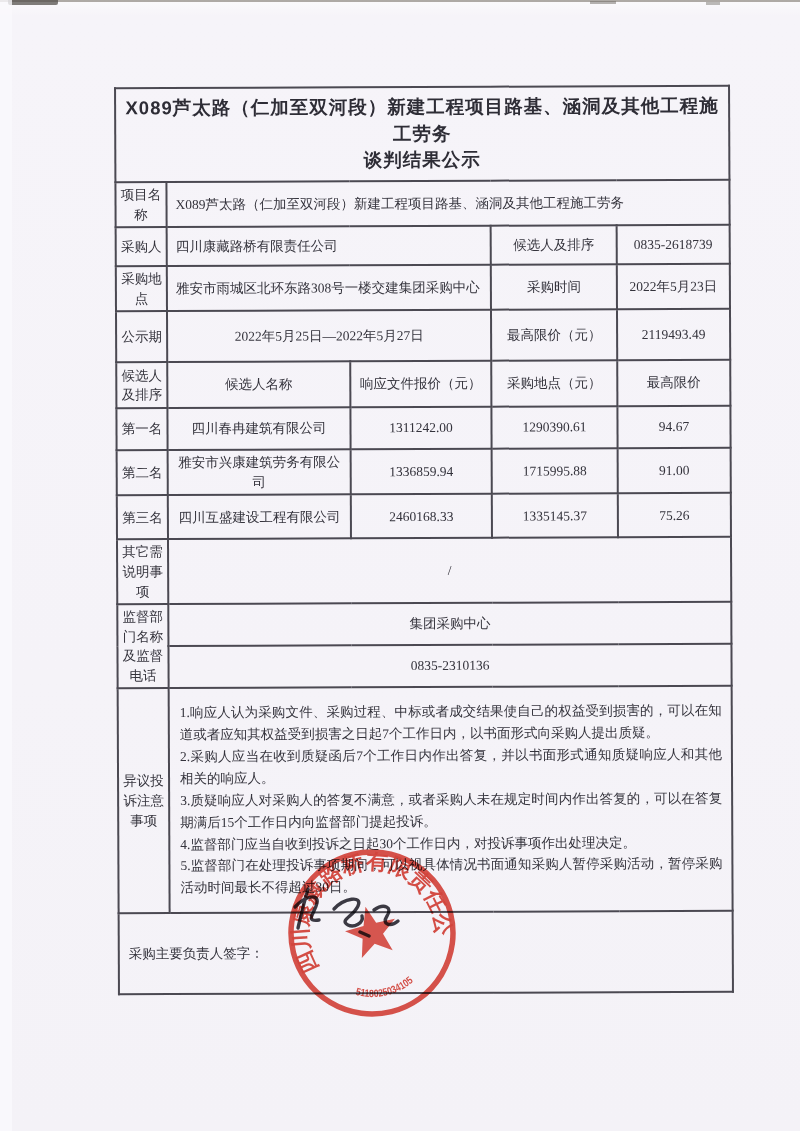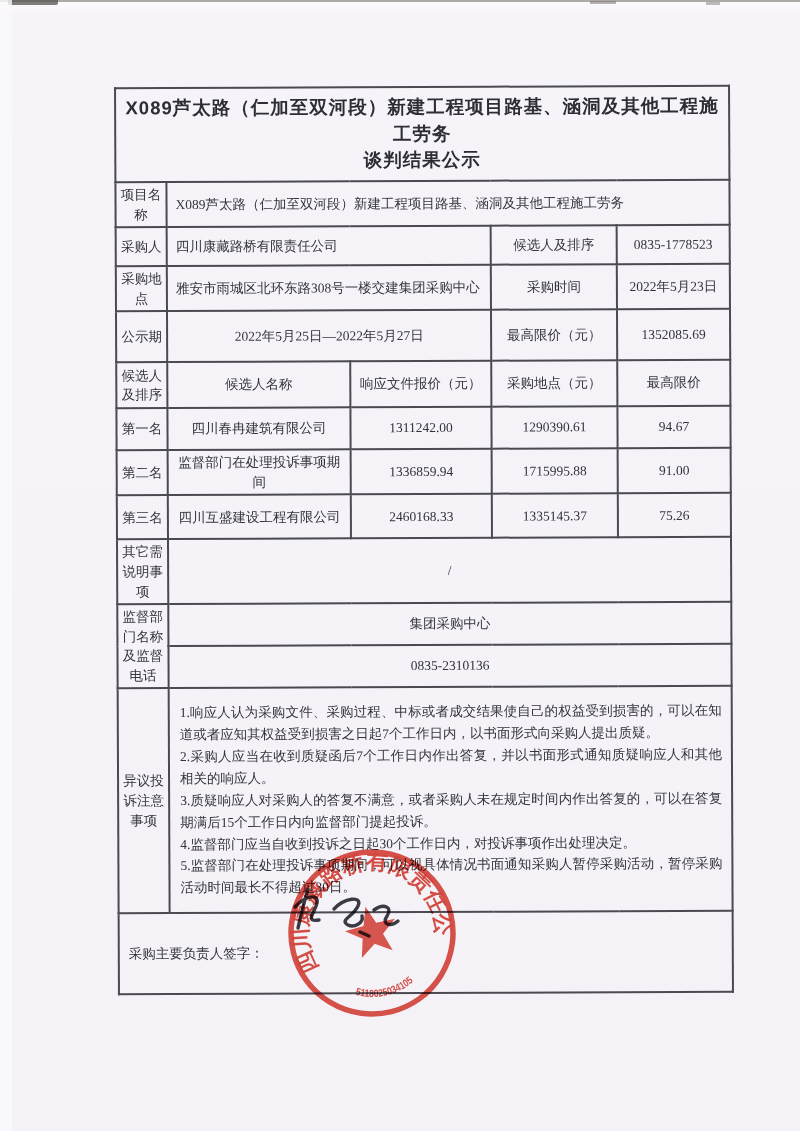--- a/index.html
+++ b/index.html
@@ -84,56 +84,56 @@
 
     <tr style="height:43px">
       <td>项目名称</td>
       <td colspan="4" class="left">X089芦太路（仁加至双河段）新建工程项目路基、涵洞及其他工程施工劳务</td>
     </tr>
 
     <tr style="height:39px">
       <td>采购人</td>
       <td colspan="2" class="left">四川康藏路桥有限责任公司</td>
       <td>候选人及排序</td>
-      <td>0835-1778523</td>
+      <td>0835-2618739</td>
     </tr>
 
     <tr style="height:39px">
       <td>采购地点</td>
       <td colspan="2" class="left">雅安市雨城区北环东路308号一楼交建集团采购中心</td>
       <td>采购时间</td>
       <td>2022年5月23日</td>
     </tr>
 
     <tr style="height:51px">
       <td>公示期</td>
       <td colspan="2">2022年5月25日—2022年5月27日</td>
       <td>最高限价（元）</td>
-      <td>1352085.69</td>
+      <td>2119493.49</td>
     </tr>
 
     <tr style="height:46px">
       <td>候选人及排序</td>
       <td>候选人名称</td>
       <td>响应文件报价（元）</td>
       <td>采购地点（元）</td>
       <td>最高限价</td>
     </tr>
 
     <tr style="height:42px">
       <td>第一名</td>
       <td>四川春冉建筑有限公司</td>
       <td>1311242.00</td>
       <td>1290390.61</td>
       <td>94.67</td>
     </tr>
 
     <tr style="height:38px">
       <td>第二名</td>
-      <td>监督部门在处理投诉事项期间</td>
+      <td>雅安市兴康建筑劳务有限公司</td>
       <td>1336859.94</td>
       <td>1715995.88</td>
       <td>91.00</td>
     </tr>
 
     <tr style="height:44px">
       <td>第三名</td>
       <td>四川互盛建设工程有限公司</td>
       <td>2460168.33</td>
       <td>1335145.37</td>

